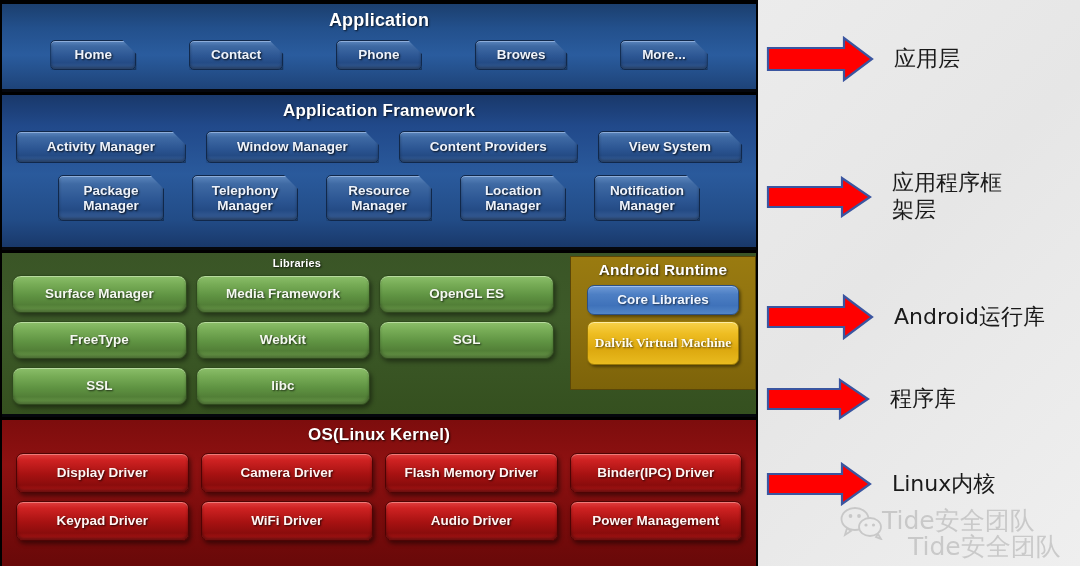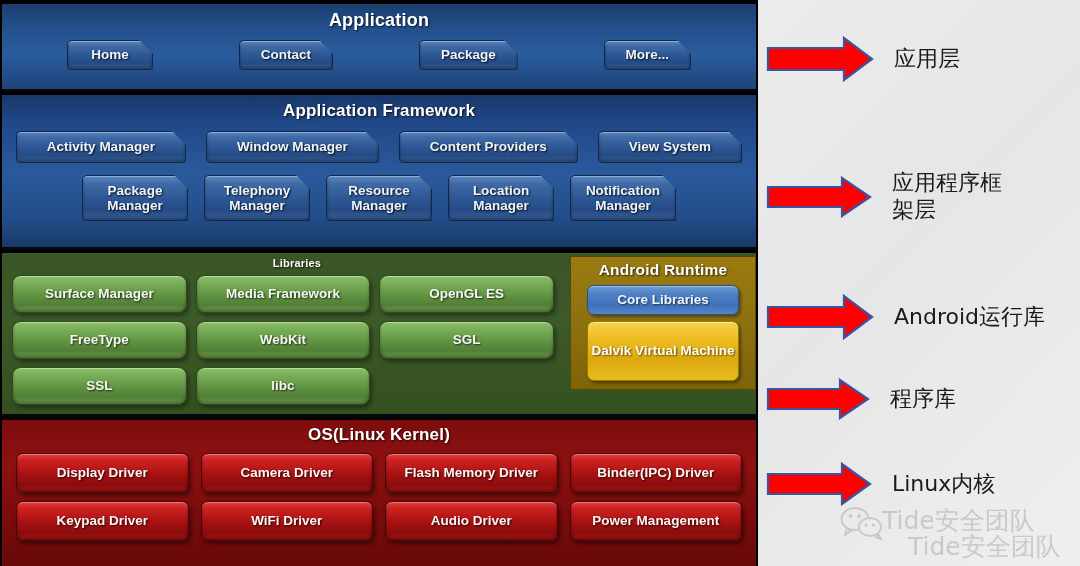--- a/index.html
+++ b/index.html
@@ -88,21 +88,21 @@
   #layer-framework .layer-title { margin-top: 6px; }
 
   .fw-row1 {
     display: flex; justify-content: center; align-items: center;
     gap: 20px; margin-top: 10px;
   }
   .fw-row1 .btn-blue { height: 32px; padding: 0 30px; }
 
   .fw-row2 {
     display: flex; justify-content: center; align-items: flex-end;
-    gap: 16px; margin-top: 12px;
+    gap: 28px; margin-top: 12px;
   }
   .fw-row2 .btn-blue {
     height: 46px; width: 106px; flex-direction: column;
     justify-content: center;
   }
 
   
   #layer-libraries {
     top: 251px; height: 164px;
     background: linear-gradient(180deg, #3a5526 0%, #3d5a29 40%, #35501f 100%);
@@ -155,25 +155,26 @@
     text-shadow: 1px 1px 2px rgba(0,0,0,.6);
     border-radius: 7px;
   }
   #btn-core-libraries {
     height: 30px; color: #f0f6ff;
     background: linear-gradient(180deg, #6f9ad6 0%, #4d7fc4 30%, #3f72ba 70%, #5286c7 100%);
     border: 1px solid #2a4f85;
     box-shadow: inset 0 1px 0 rgba(200,224,255,.55), 2px 2px 3px rgba(0,0,0,.4);
   }
   #btn-dalvik {
-    height: 60px; flex-direction: column; justify-content: center;
+    height: 44px; flex-direction: column; justify-content: center;
     color: #fffdf2;
     background: linear-gradient(180deg, #f7d24a 0%, #eebd22 28%, #dca80f 65%, #e9bb1f 100%);
     border: 1px solid #9b7a06;
     box-shadow: inset 0 1px 0 rgba(255,247,200,.7), 2px 2px 3px rgba(0,0,0,.4);
+    font-family: Liberation Serif, serif;
   }
 
   
   #layer-kernel {
     top: 418px; height: 178px;
     background: linear-gradient(180deg, #7d0d0d 0%, #8e1111 25%, #760b0b 60%, #5e0707 100%);
   }
   #layer-kernel .layer-title { margin-top: 5px; font-size: 17px; }
 
   .kernel-grid {
@@ -237,21 +238,22 @@
 
 <div id="page">
 
   <div id="diagram">
 
     <div class="layer" id="layer-application">
       <div class="layer-title">Application</div>
       <div class="app-row">
         <div class="btn-blue">Home</div>
         <div class="btn-blue">Contact</div>
-        <div class="btn-blue">Package</div>
+        <div class="btn-blue">Phone</div>
+        <div class="btn-blue">Browes</div>
         <div class="btn-blue">More...</div>
       </div>
     </div>
 
     <div class="layer" id="layer-framework">
       <div class="layer-title">Application Framework</div>
       <div class="fw-row1">
         <div class="btn-blue">Activity Manager</div>
         <div class="btn-blue">Window Manager</div>
         <div class="btn-blue">Content Providers</div>

